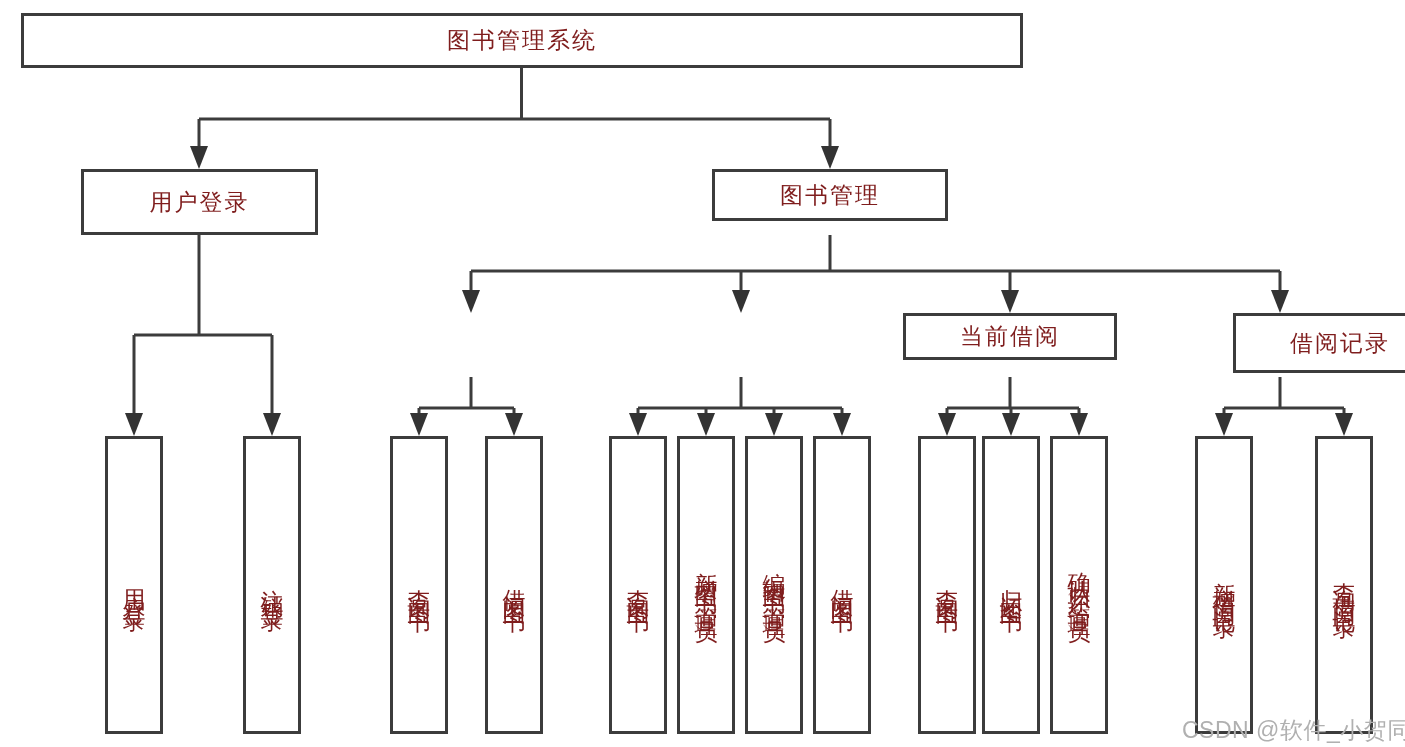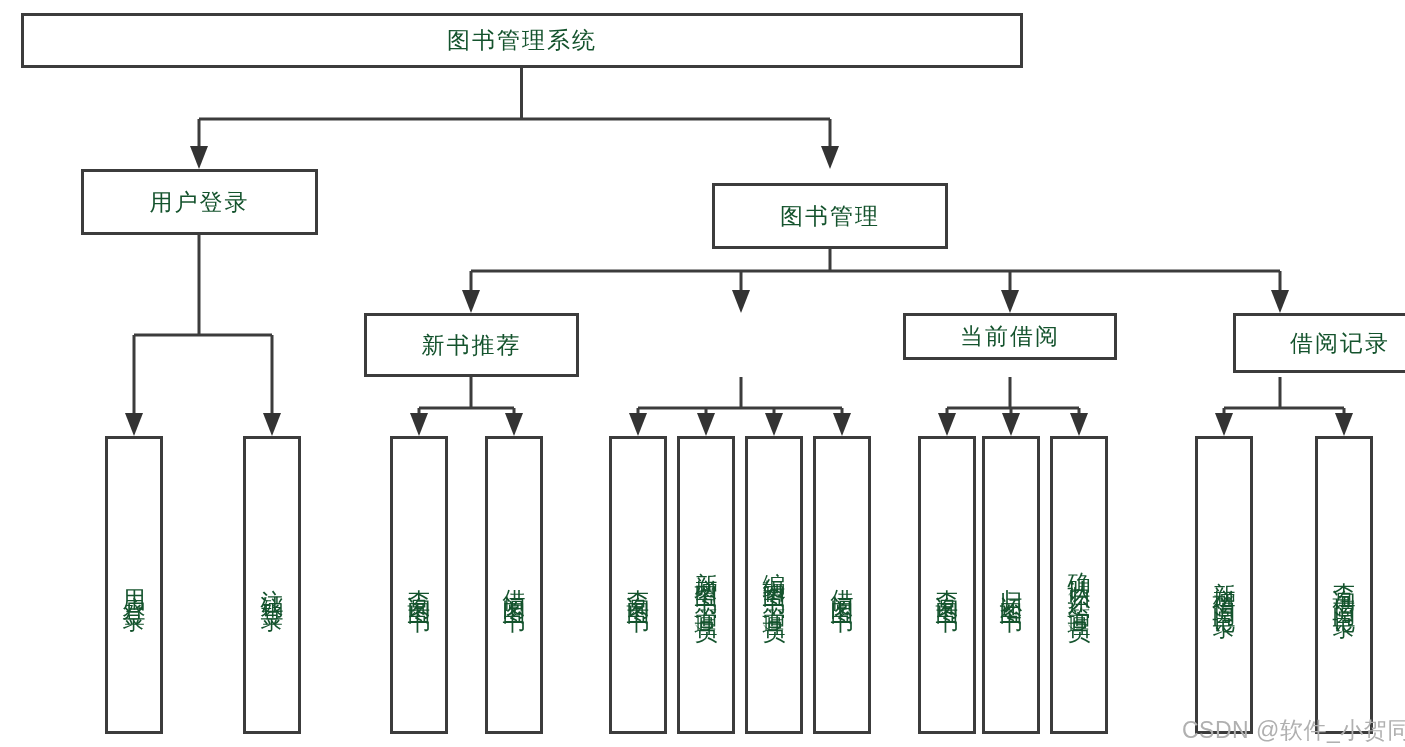--- a/index.html
+++ b/index.html
@@ -20,21 +20,21 @@
     fill: none;
     stroke: #3c3c3c;
     stroke-width: 3;
   }
   svg.connectors polygon { fill: #333333; stroke: none; }
   .hbox, .vbox {
     position: absolute;
     box-sizing: border-box;
     border: 3px solid #3c3c3c;
     background: #ffffff;
-    color: #14532d;
+    color: #7f1d1d;
     display: flex;
     align-items: center;
     justify-content: center;
   }
   .hbox .label {
     font-size: 23px;
     letter-spacing: 2px;
     white-space: nowrap;
   }
   .vbox .vlabel {
@@ -111,27 +111,24 @@
     </g>
   </svg>
 
   <div class="hbox" style="left:21px;top:13px;width:1002px;height:55px">
     <span class="label">图书管理系统</span>
   </div>
 
   <div class="hbox" style="left:81px;top:169px;width:237px;height:66px">
     <span class="label">用户登录</span>
   </div>
-  <div class="hbox" style="left:712px;top:183px;width:236px;height:66px">
+  <div class="hbox" style="left:712px;top:169px;width:236px;height:52px">
     <span class="label">图书管理</span>
   </div>
 
-  <div class="hbox" style="left:364px;top:313px;width:215px;height:64px">
-    <span class="label">新书推荐</span>
-  </div>
   <div class="hbox" style="left:903px;top:313px;width:214px;height:47px">
     <span class="label">当前借阅</span>
   </div>
   <div class="hbox" style="left:1233px;top:313px;width:214px;height:60px">
     <span class="label">借阅记录</span>
   </div>
 
   <div class="vbox" style="left:105px;top:436px;width:58px;height:298px">
     <span class="vlabel">用户登录</span>
   </div>

